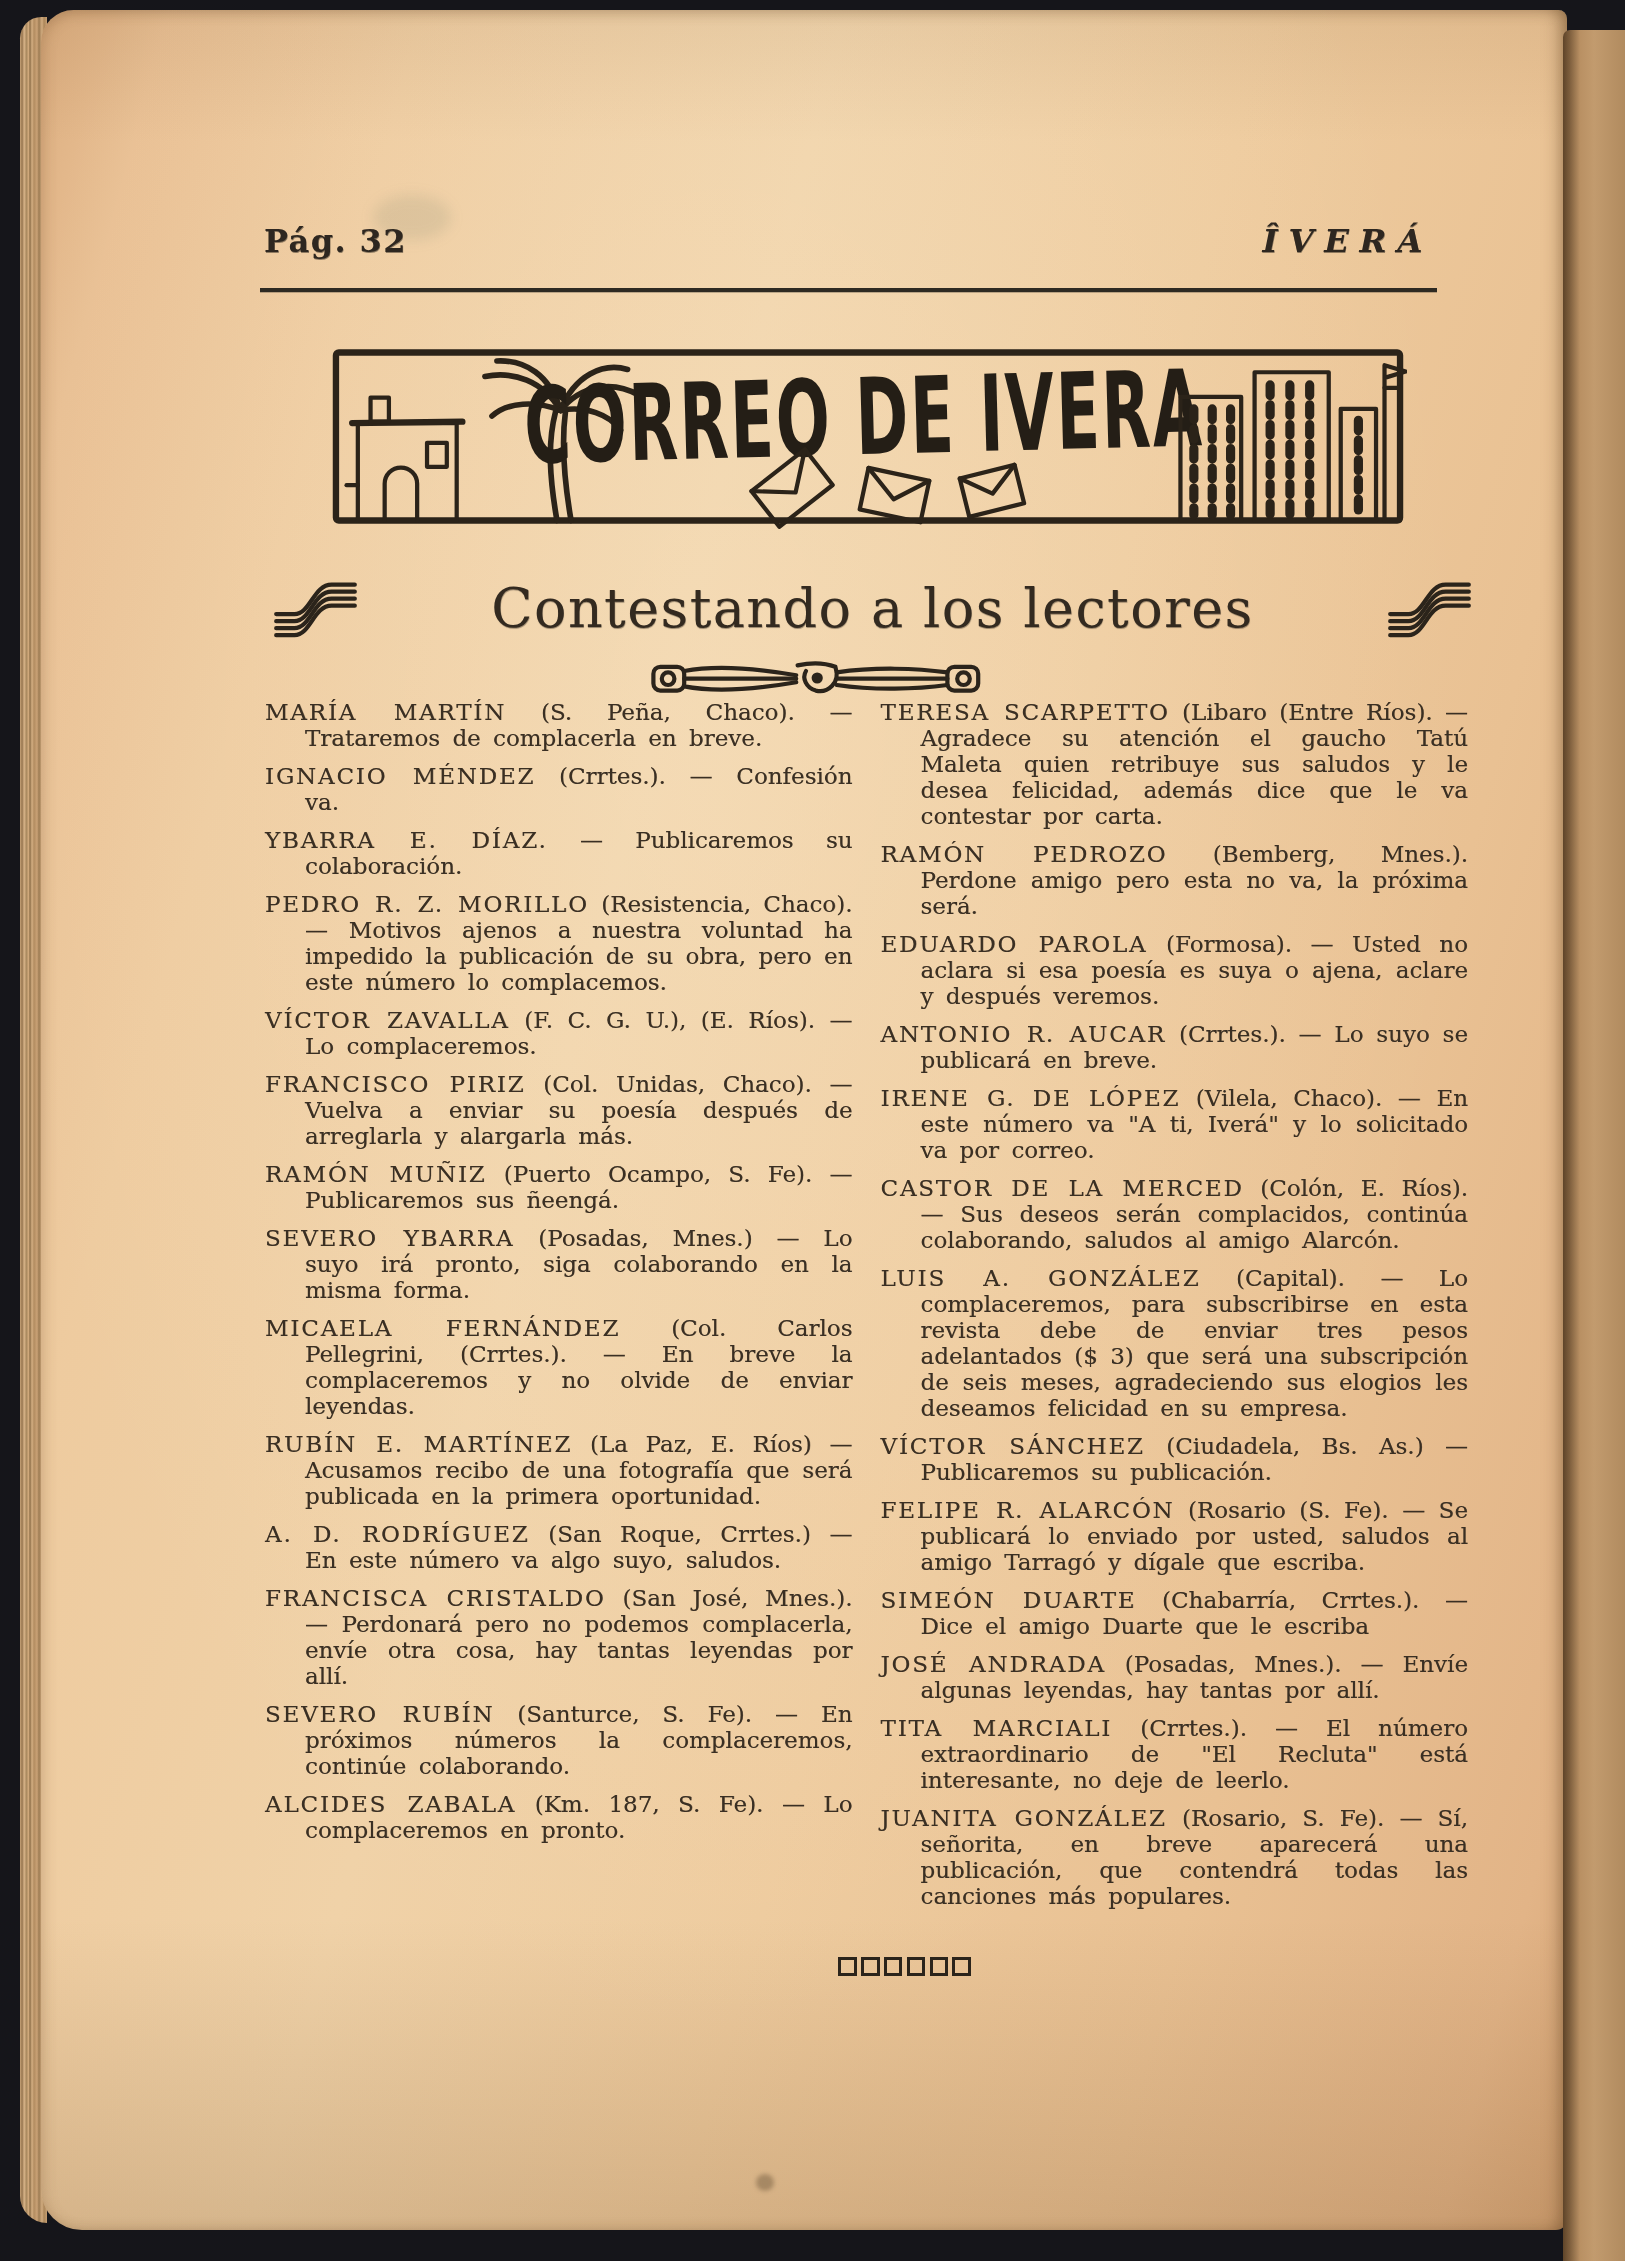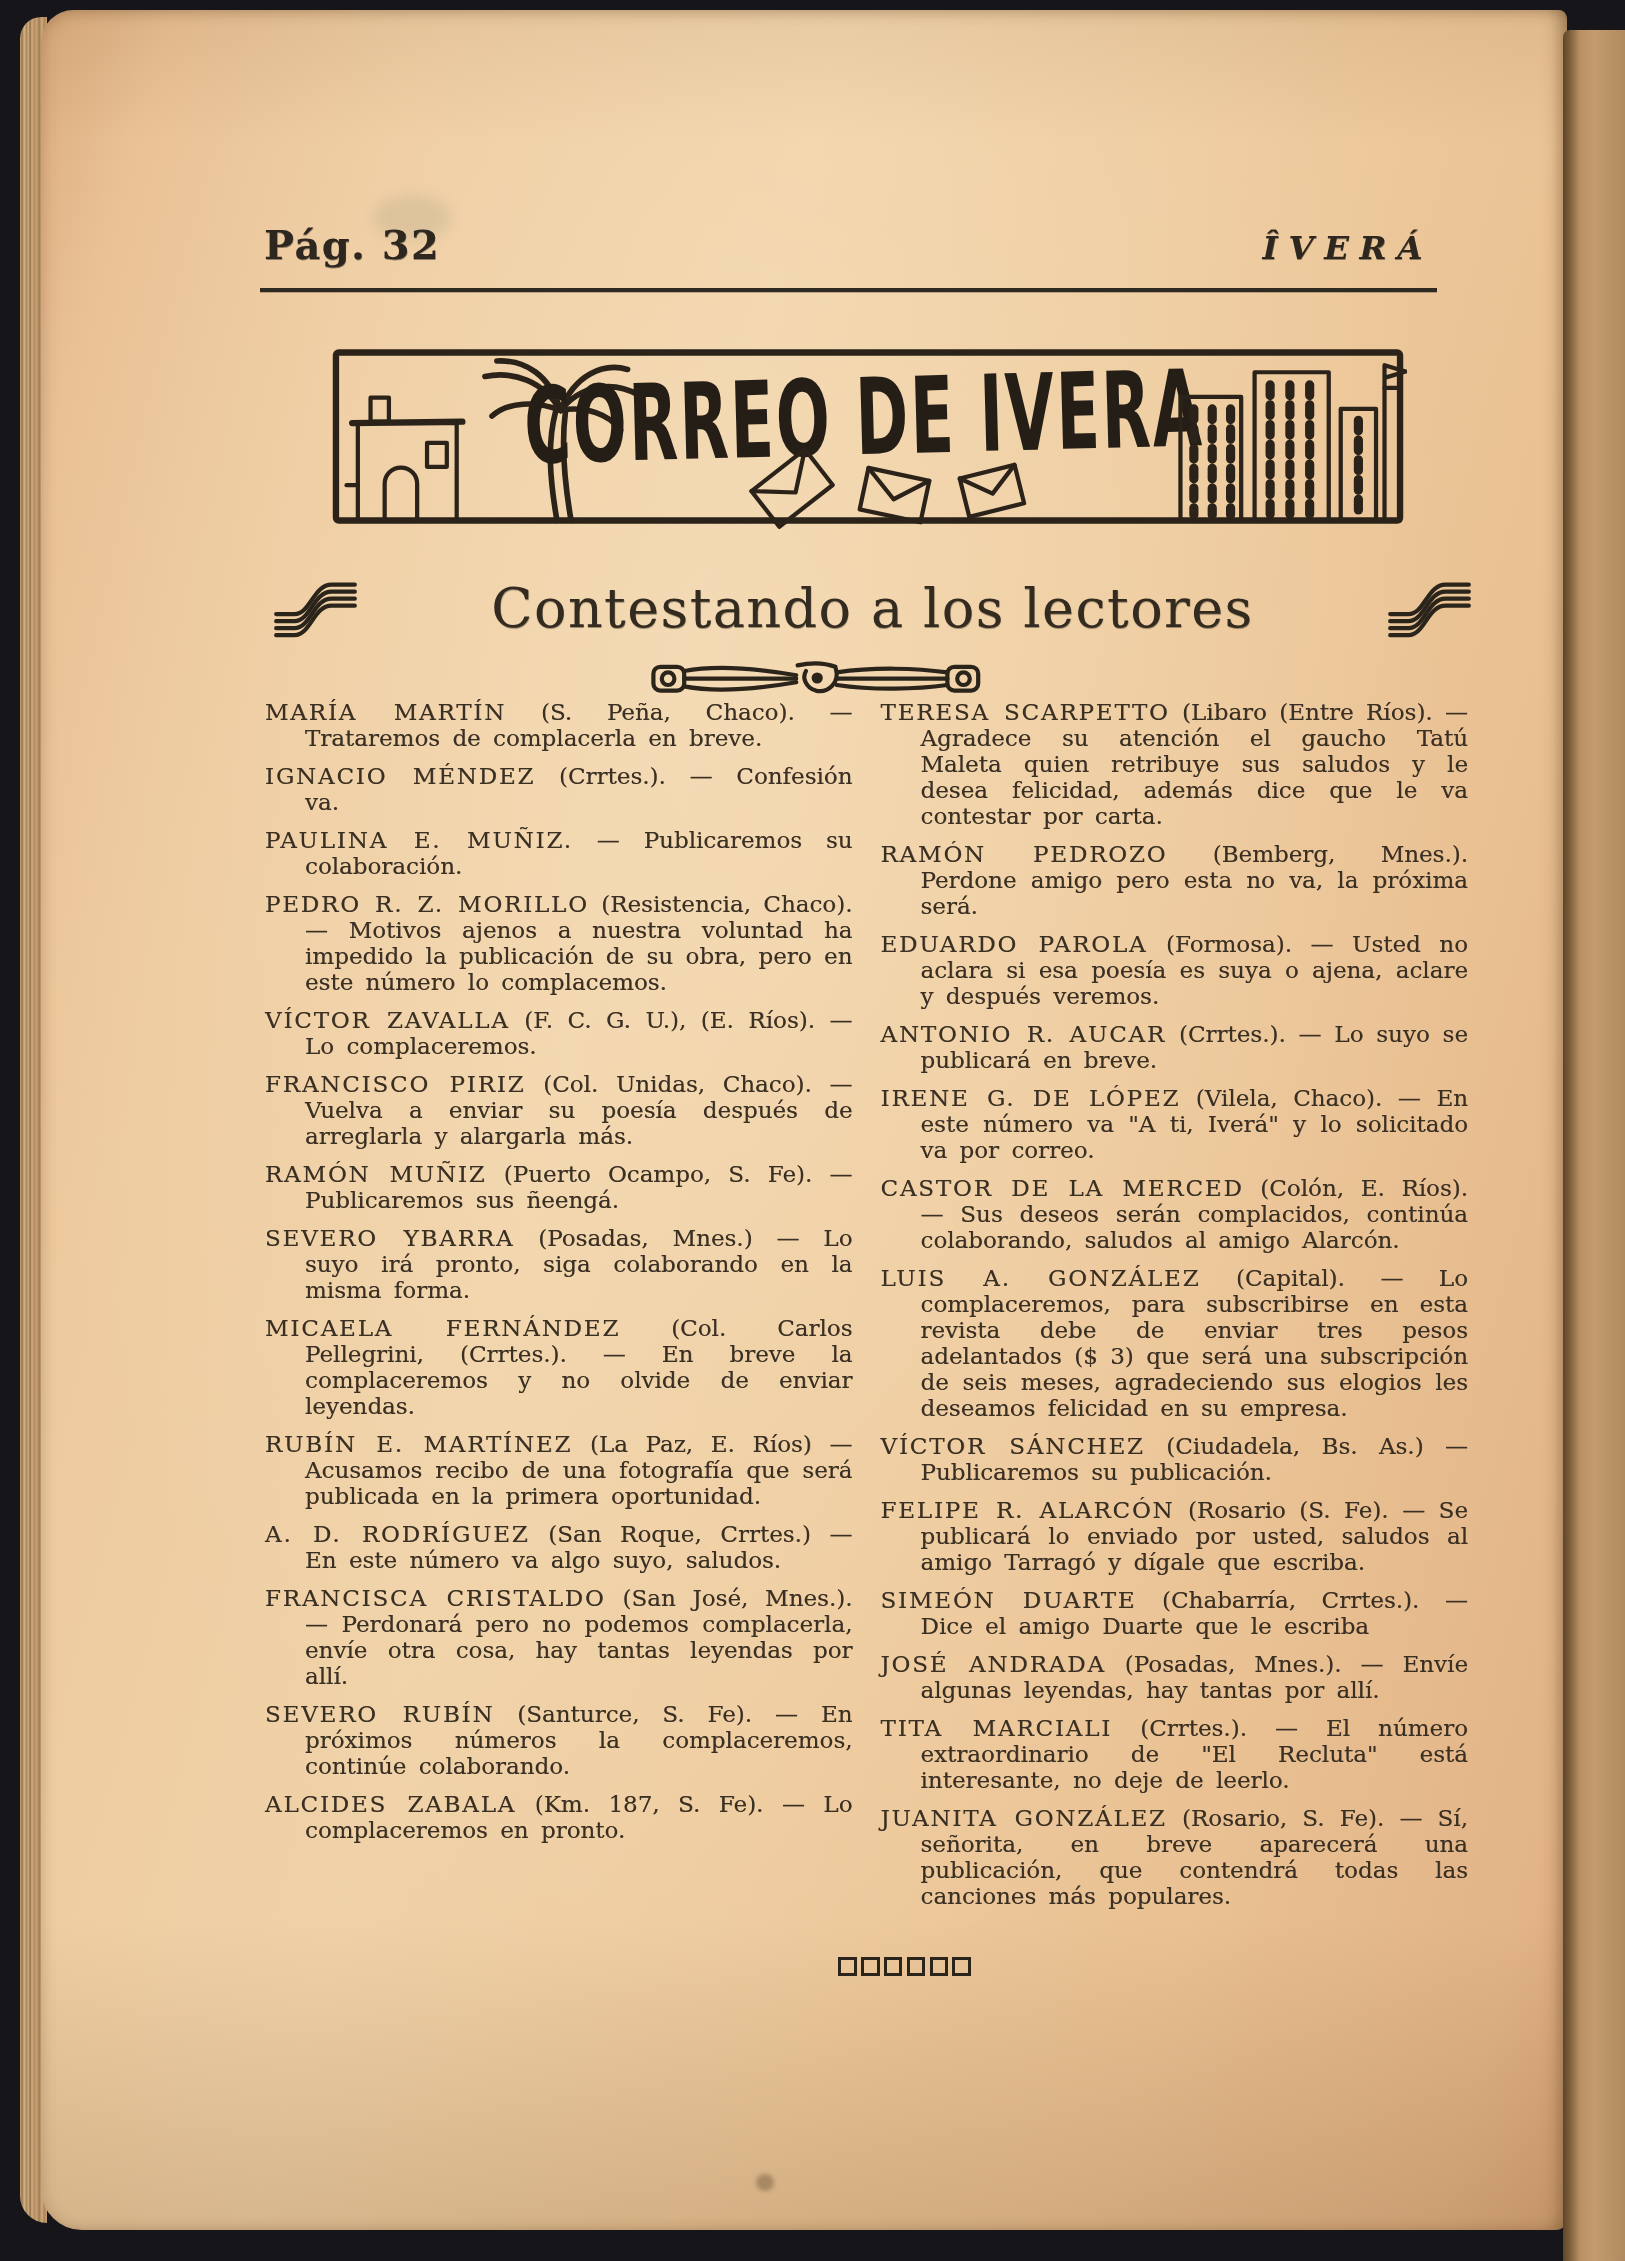--- a/index.html
+++ b/index.html
@@ -18,21 +18,21 @@
       linear-gradient(to bottom, rgba(120,80,40,0.10) 0%, rgba(120,80,40,0) 6%, rgba(120,80,40,0) 86%, rgba(110,70,30,0.20) 100%),
       linear-gradient(105deg,#dcae80 0%,#e9c094 6%,#eecb9f 18%,#f0d2a8 38%,#eecb9e 58%,#e9c193 78%,#e2b487 94%,#d8a778 100%);
     box-shadow: inset -14px 0 18.4px -8.5px rgba(92,62,30,0.55), inset 2.8px 2.8px 12.7px rgba(110,75,40,0.25);}
   
   .next-page{position:absolute;left:1563px;top:30px;width:62px;height:2232px;
     background:linear-gradient(90deg,#5e4429 0px,#7c5d3c 6.4px,#a98softly 14px,#b99063 17px,#c29b6e 50%,#b18b5f 100%);
     background:linear-gradient(90deg,#5e4429 0px,#7c5d3c 6.4px,#b99063 17px,#c29b6e 50%,#b18b5f 100%);
     border-top-left-radius:7px;}
   .header{position:absolute;left:223px;right:134px;top:211px;display:flex;
     justify-content:space-between;align-items:baseline;color:#2e2720;}
-  .pageno{font-size:40px;font-weight:bold;letter-spacing:1.4px;
+  .pageno{font-size:32px;font-weight:bold;letter-spacing:1.4px;
     text-shadow:0.4px 0.6px 0.6px rgba(46,39,32,0.5);}
   .mag{font-size:32.5px;font-style:italic;font-weight:bold;letter-spacing:10.6px;
     text-shadow:0.4px 0.6px 0.6px rgba(46,39,32,0.5);}
   .rule{position:absolute;left:219px;right:130px;top:278px;height:4.2px;background:#2e2a22;
     box-shadow:0 0.7px 0 rgba(46,42,34,0.4);}
   .banner{position:absolute;left:288px;top:334px;width:1078px;height:185px;}
   .titlerow{position:absolute;left:233px;right:96px;top:557px;height:83px;
     display:flex;align-items:center;}
   .title{flex:1;text-align:center;font-size:54px;color:#332a20;letter-spacing:1.4px;
     text-shadow:0.4px 0.7px 0.7px rgba(51,42,32,0.45);}
@@ -157,21 +157,21 @@
         <path d="M266,40 C320,48 380,46 424,40"></path>
         <rect x="424" y="14" width="44" height="34" rx="10"></rect>
         <circle cx="447" cy="31" r="9"></circle>
       </svg>
     </div>
 
     <div class="cols">
       <div class="col">
         <p class="entry"><span class="ename">MARÍA MARTÍN</span><span> (S. Peña, Chaco). — Trataremos de complacerla en breve.</span></p>
         <p class="entry"><span class="ename">IGNACIO MÉNDEZ</span><span> (Crrtes.). — Confesión va.</span></p>
-        <p class="entry"><span class="ename">PAULINA E. MUÑIZ.</span><span> — Publicaremos su colaboración.</span></p>
+        <p class="entry"><span class="ename">YBARRA E. DÍAZ.</span><span> — Publicaremos su colaboración.</span></p>
         <p class="entry"><span class="ename">PEDRO R. Z. MORILLO</span><span> (Resistencia, Chaco). — Motivos ajenos a nuestra voluntad ha impedido la publicación de su obra, pero en este número lo complacemos.</span></p>
         <p class="entry"><span class="ename">VÍCTOR ZAVALLA</span><span> (F. C. G. U.), (E. Ríos). — Lo complaceremos.</span></p>
         <p class="entry"><span class="ename">FRANCISCO PIRIZ</span><span> (Col. Unidas, Chaco). — Vuelva a enviar su poesía después de arreglarla y alargarla más.</span></p>
         <p class="entry"><span class="ename">RAMÓN MUÑIZ</span><span> (Puerto Ocampo, S. Fe). — Publicaremos sus ñeengá.</span></p>
         <p class="entry"><span class="ename">SEVERO YBARRA</span><span> (Posadas, Mnes.) — Lo suyo irá pronto, siga colaborando en la misma forma.</span></p>
         <p class="entry"><span class="ename">MICAELA FERNÁNDEZ</span><span> (Col. Carlos Pellegrini, (Crrtes.). — En breve la complaceremos y no olvide de enviar leyendas.</span></p>
         <p class="entry"><span class="ename">RUBÍN E. MARTÍNEZ</span><span> (La Paz, E. Ríos) — Acusamos recibo de una fotografía que será publicada en la primera oportunidad.</span></p>
         <p class="entry"><span class="ename">A. D. RODRÍGUEZ</span><span> (San Roque, Crrtes.) — En este número va algo suyo, saludos.</span></p>
         <p class="entry"><span class="ename">FRANCISCA CRISTALDO</span><span> (San José, Mnes.). — Perdonará pero no podemos complacerla, envíe otra cosa, hay tantas leyendas por allí.</span></p>
         <p class="entry"><span class="ename">SEVERO RUBÍN</span><span> (Santurce, S. Fe). — En próximos números la complaceremos, continúe colaborando.</span></p>

